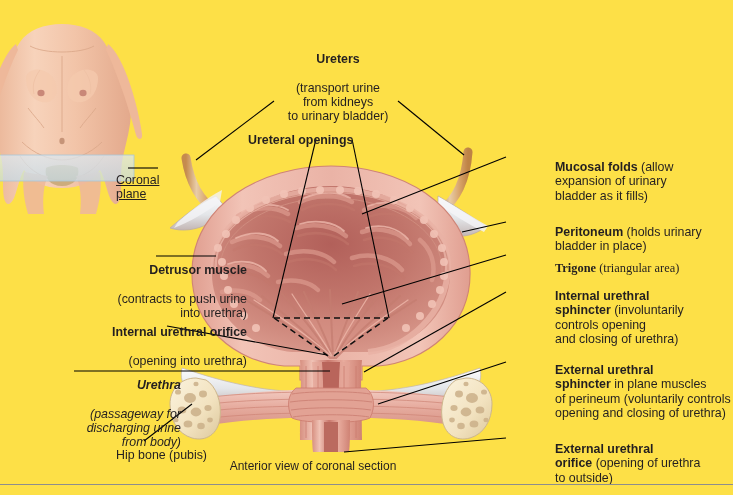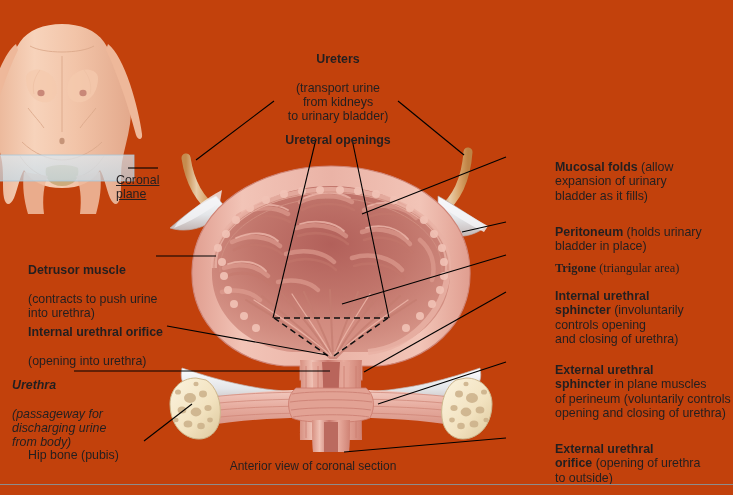--- a/index.html
+++ b/index.html
@@ -30,39 +30,39 @@
     position: absolute;
     font-size: 12.4px;
     line-height: 14.2px;
     color: #231f20;
     white-space: pre-line;
   }
   .lbl b {
     font-weight: bold;
   }
   .lbl.right { text-align: left; margin-left: 36px; }
-  .lbl.leftal { text-align: left; }
+  .lbl.leftal { text-align: right; margin-left: 39px; }
   .caption {
     position: absolute;
     font-size: 12px;
     color: #231f20;
     text-align: center;
   }
   .rule {
     position: absolute;
     left: 0;
     width: 733px;
     height: 1px;
     background: #8d8d8d;
   }
 </style>
 </head>
 <body>
 
-<div id="figure" style="background: #c2410c;">
+<div id="figure" style="background: #fde047;">
 
   <svg id="art" viewBox="0 0 733 495" xmlns="http://www.w3.org/2000/svg">
     <defs>
       <radialGradient id="mucosaGrad" cx="50%" cy="35%" r="72%">
         <stop offset="0%" stop-color="#b2605a"></stop>
         <stop offset="45%" stop-color="#c1756b"></stop>
         <stop offset="78%" stop-color="#d08b7f"></stop>
         <stop offset="100%" stop-color="#dc9d90"></stop>
       </radialGradient>
       <linearGradient id="detrusorGrad" x1="0%" y1="0%" x2="100%" y2="0%">
@@ -403,21 +403,21 @@
     </g>
   </svg>
 
   <div class="lbl" style="left:248px; top:38px; width:180px; text-align:center;">
     <b>Ureters</b><br>
     <span>(transport urine
 from kidneys
 to urinary bladder)</span>
   </div>
 
-  <div class="lbl" style="left:248px; top:119px; width:180px; text-align:center;">
+  <div class="lbl" style="left:248px; top:119px; width:180px; text-align:left;">
     <b>Ureteral openings</b>
   </div>
 
   <div class="lbl" style="left:116px; top:159px; width:70px; text-align:left;text-decoration:underline;">
     <span>Coronal
 plane</span>
   </div>
 
   <div class="lbl right" style="left:519px; top:146px; width:210px;">
     <b>Mucosal folds</b><span> (allow

